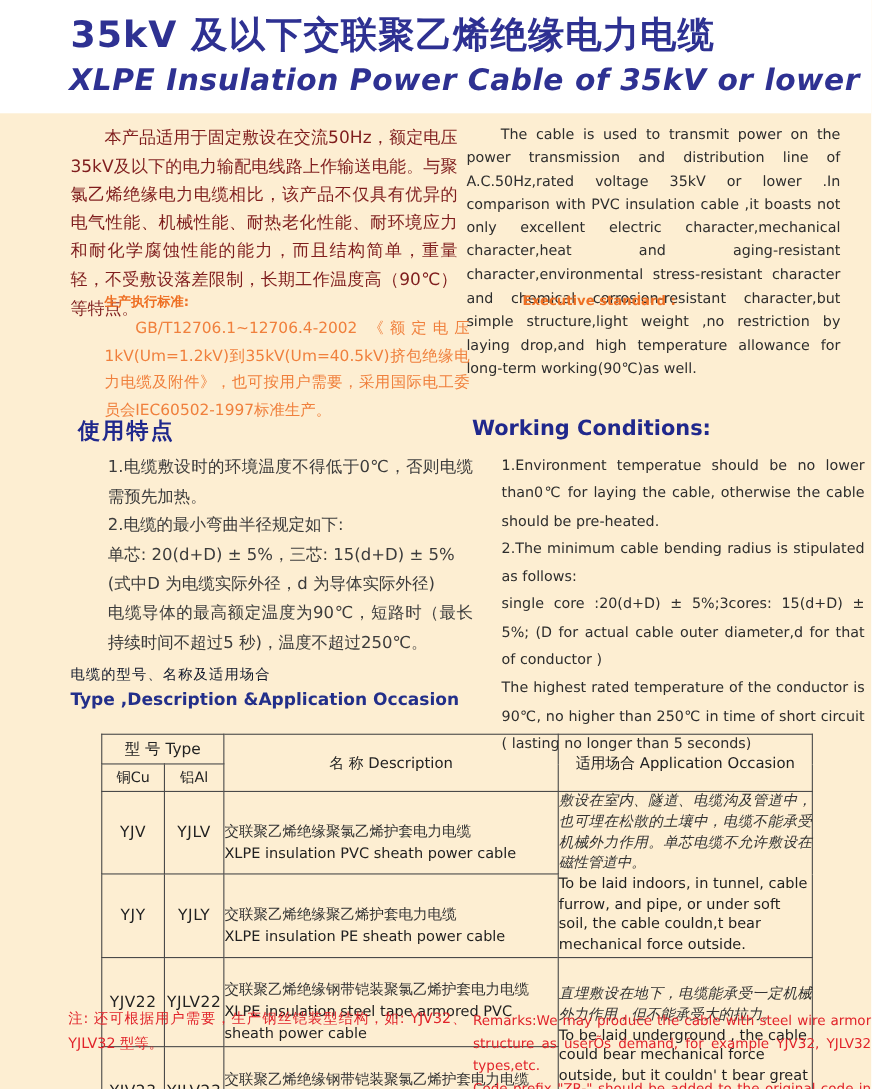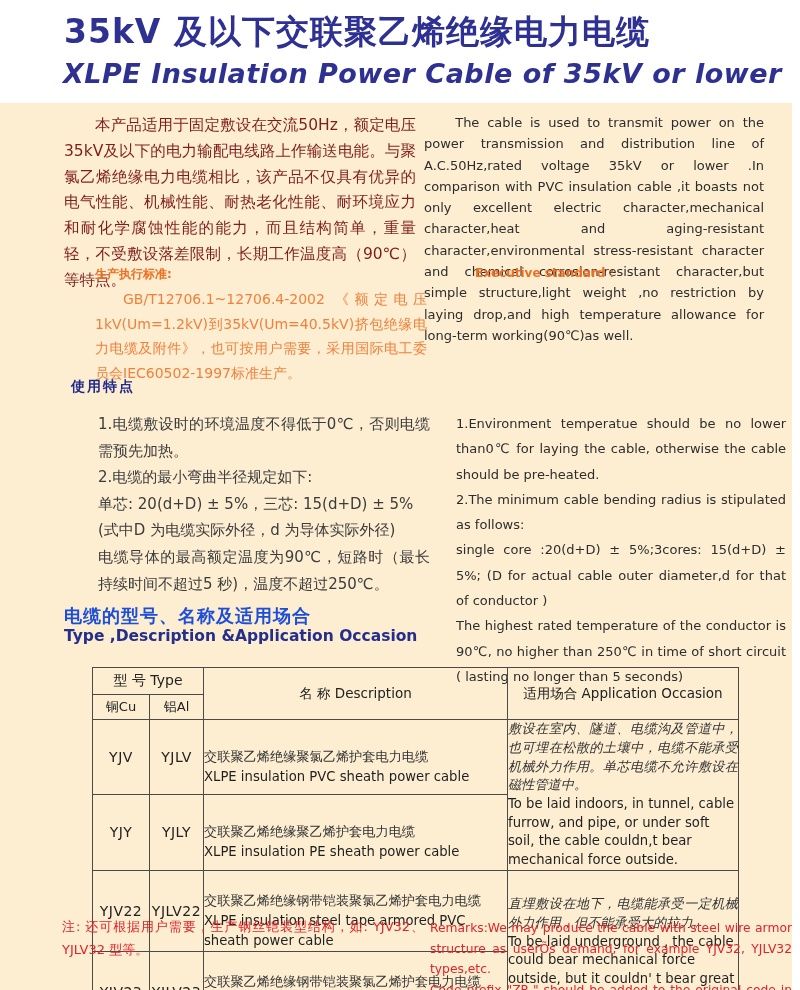--- a/index.html
+++ b/index.html
@@ -30,37 +30,37 @@
   .std-zh { position:absolute; left:95px; top:266px; width:332px; }
   .std-en { position:absolute; left:475px; top:266px; width:308px; }
   .std-head { font-size:12px; font-weight:bold; color:#ee6f23; margin-bottom:4px; }
   .std-body-zh {
     font-size:14px; line-height:24.5px; color:#f0803d;
     text-align:justify; text-indent:2em;
   }
   .std-body-en { font-size:13px; line-height:20.5px; color:#f0803d; text-align:justify; }
   .feat-head-zh {
     position:absolute; left:71px; top:378px;
-    font-size:14px; font-weight:bold; color:#20288c; letter-spacing:2px;
+    font-size:20px; font-weight:bold; color:#20288c; letter-spacing:2px;
   }
   .feat-head-en {
     position:absolute; left:429px; top:378px;
     font-size:19px; font-weight:bold; color:#20288c;
   }
   .feat-body-zh {
     position:absolute; left:98px; top:411px; width:332px;
     font-size:15px; line-height:26.6px; color:#3c3c3c; text-align:justify;
   }
   .feat-body-en {
     position:absolute; left:456px; top:411px; width:330px;
     font-size:13px; line-height:25.3px; color:#2d2d2d; text-align:justify;
   }
   .tblsec-zh {
     position:absolute; left:64px; top:604px;
-    font-size:18px; font-weight:bold; color:#1d4ed8; letter-spacing:1px;
+    font-size:13px; font-weight:normal; color:#0f172a; letter-spacing:1px;
   }
   .tblsec-en {
     position:absolute; left:64px; top:627px;
     font-size:15.5px; font-weight:bold; color:#232f8a;
   }
   table.spec {
     position:absolute; left:92px; top:667px; width:646px;
     border-collapse:collapse; table-layout:fixed;
   }
   table.spec th, table.spec td {
@@ -100,20 +100,21 @@
 
   <div class="std-zh">
     <div class="std-head">生产执行标准:</div>
     <div class="std-body-zh">GB/T12706.1~12706.4-2002 《额定电压1kV(Um=1.2kV)到35kV(Um=40.5kV)挤包绝缘电力电缆及附件》，也可按用户需要，采用国际电工委员会IEC60502-1997标准生产。</div>
   </div>
   <div class="std-en">
     <div class="std-head">Executive standard :</div>
   </div>
 
   <div class="feat-head-zh">使用特点</div>
+  <div class="feat-head-en">Working Conditions:</div>
   <div class="feat-body-zh">
       <div>1.电缆敷设时的环境温度不得低于0℃，否则电缆需预先加热。</div>
       <div>2.电缆的最小弯曲半径规定如下:</div>
       <div>单芯:  20(d+D) ± 5%，三芯:  15(d+D) ± 5%</div>
       <div>(式中D 为电缆实际外径，d 为导体实际外径)</div>
       <div>电缆导体的最高额定温度为90℃，短路时（最长持续时间不超过5 秒)，温度不超过250℃。</div>
     </div>
   <div class="feat-body-en">
       <div>1.Environment temperatue should be no lower than0℃ for laying the cable, otherwise the cable should be pre-heated.</div>
       <div>2.The minimum cable bending radius is stipulated as follows:</div>

